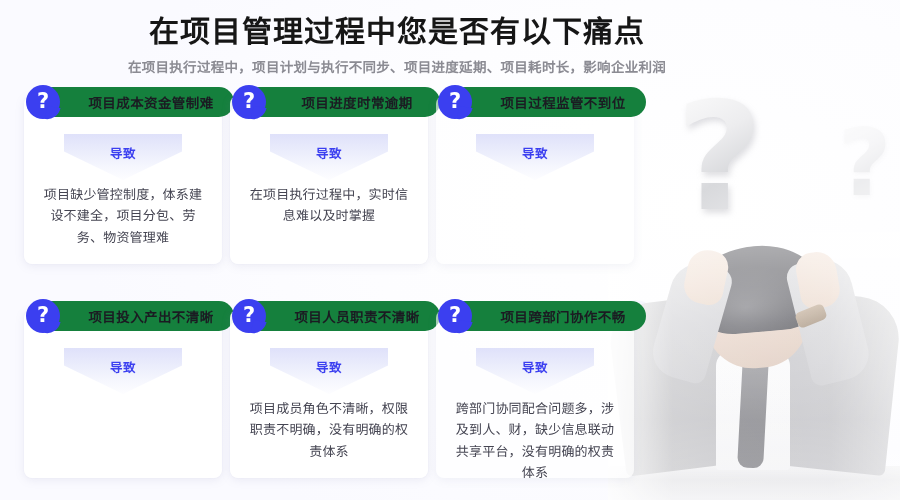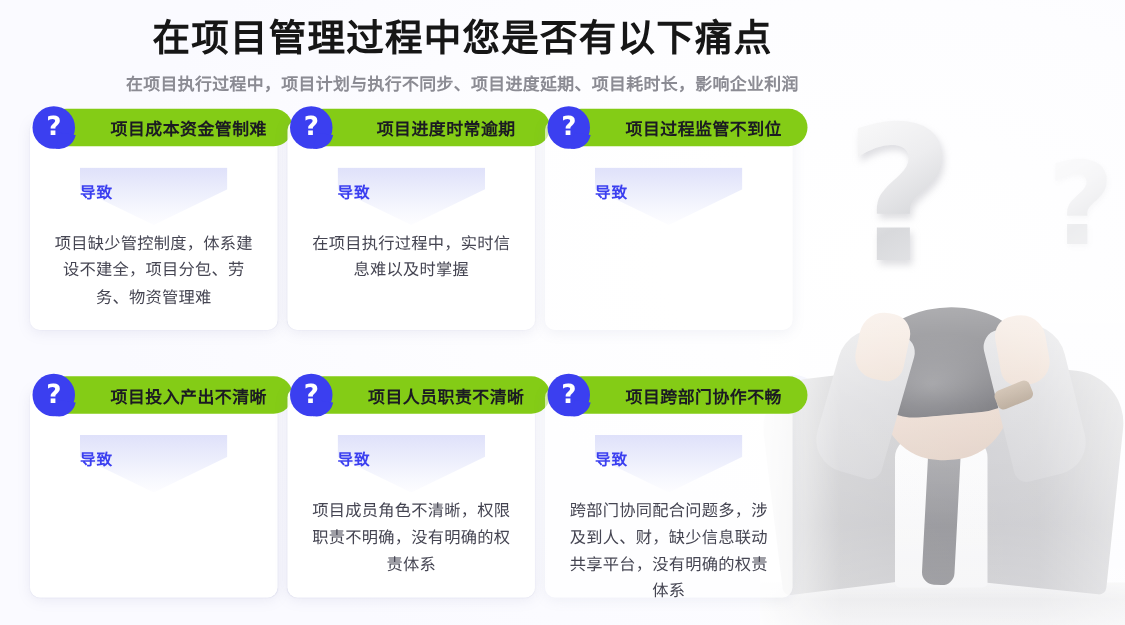--- a/index.html
+++ b/index.html
@@ -200,20 +200,21 @@
     pointer-events: none;
   }
 
   
   .header {
     position: absolute;
     left: 0;
     top: 12px;
     width: 740px;
     text-align: center;
+    padding-left: 27px;
   }
   .title {
     margin: 0;
     font-size: 30px;
     font-weight: 700;
     color: #161616;
     letter-spacing: 1px;
     line-height: 1.3;
     white-space: nowrap;
   }
@@ -256,21 +257,21 @@
     left: 14px;
     top: -10px;
     right: -12px;
     height: 32px;
     display: flex;
     align-items: center;
   }
   .pill {
     flex: 1;
     height: 30px;
-    background: #84cc16;
+    background: #15803d;
     border-radius: 15px;
     display: flex;
     align-items: center;
     justify-content: center;
     padding-left: 30px;
     box-sizing: border-box;
   }
   .pill-text {
     font-size: 13.5px;
     font-weight: 700;
@@ -317,21 +318,21 @@
   
   .cause {
     position: absolute;
     left: 50%;
     top: 38px;
     transform: translateX(-50%);
     width: 118px;
     height: 46px;
     display: flex;
     align-items: flex-start;
-    justify-content: flex-start;
+    justify-content: center;
   }
   .cause .chev {
     position: absolute;
     inset: 0;
     background: linear-gradient(180deg, #dfe1fa 0%, #eceefc 42%, #f7f8fe 76%, #fdfdff 100%);
     clip-path: polygon(0% 0%, 100% 0%, 100% 38%, 50% 100%, 0% 38%);
   }
   .cause .label {
     position: relative;
     z-index: 1;

